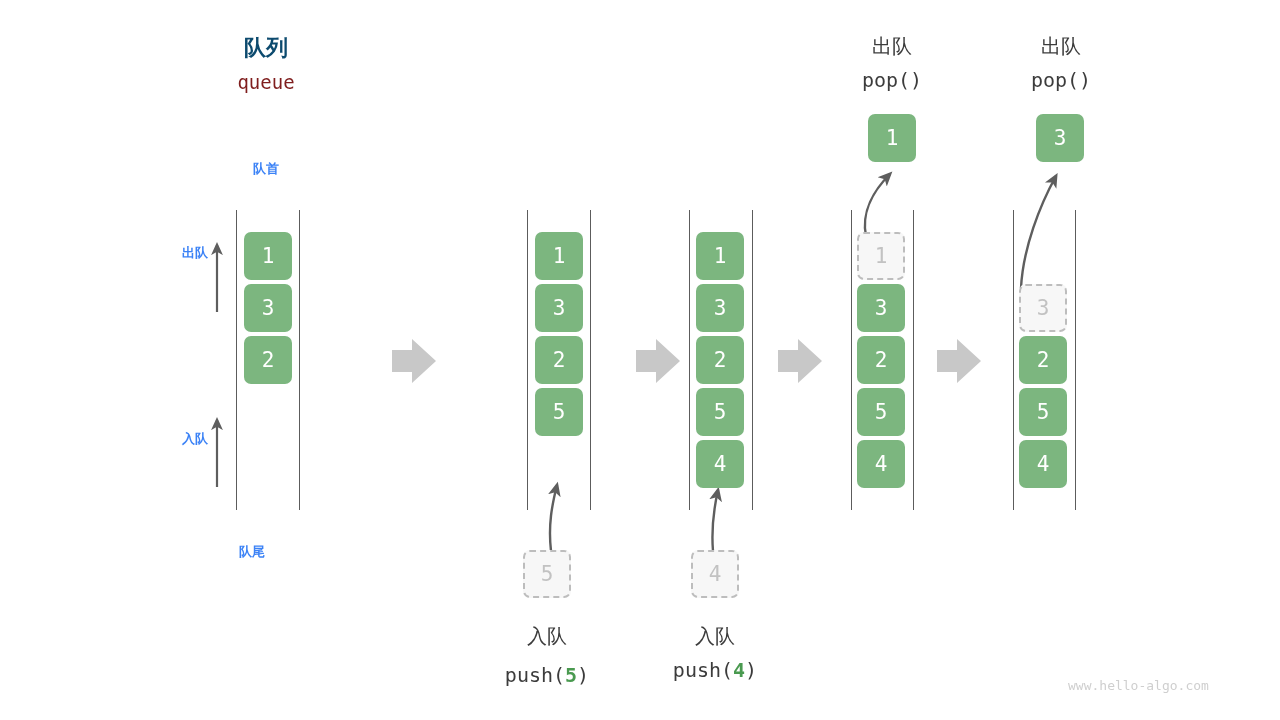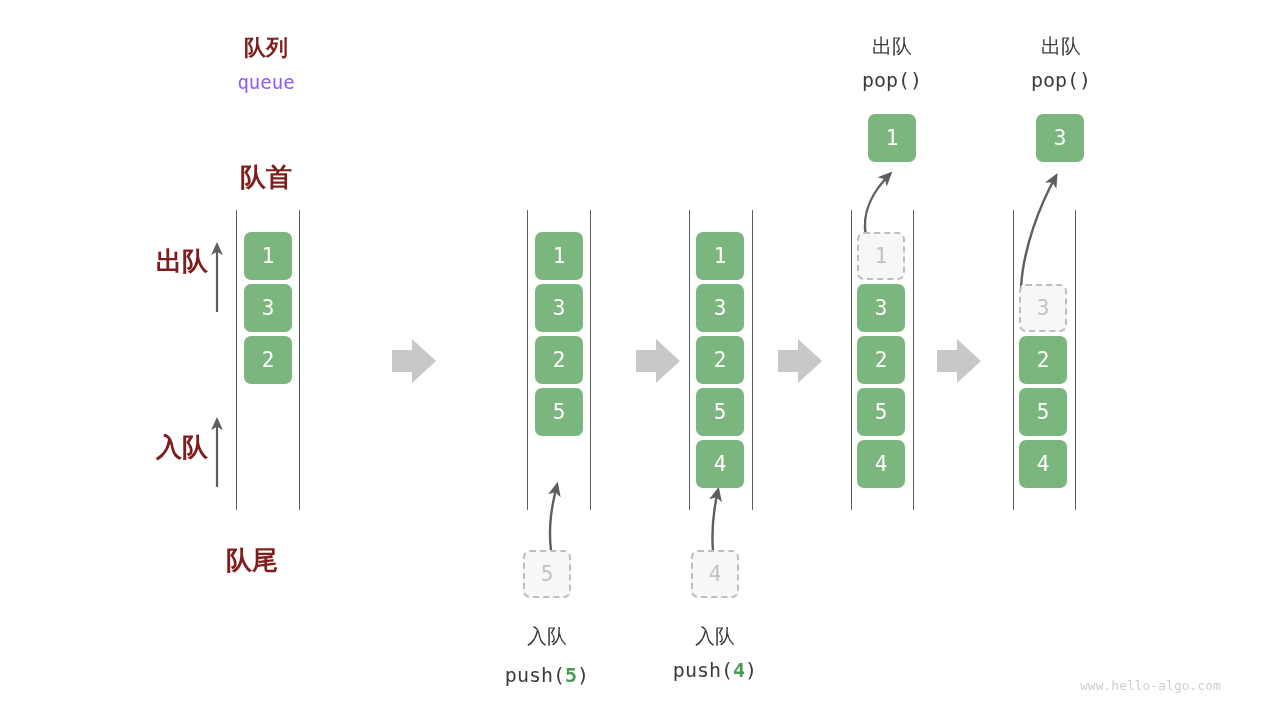--- a/index.html
+++ b/index.html
@@ -19,36 +19,36 @@
     overflow: hidden;
     background: #ffffff;
   }
   .abs { position: absolute; }
 
   
   .title-cn {
     font-family: "Liberation Sans", sans-serif;
     font-weight: bold;
     font-size: 22px;
+    color: #0c4a6e;
+    white-space: nowrap;
+    text-align: center;
+  }
+  .title-mono {
+    font-family: "DejaVu Sans Mono", monospace;
+    font-size: 19px;
     color: #7f1d1d;
-    white-space: nowrap;
-    text-align: center;
-  }
-  .title-mono {
-    font-family: "DejaVu Sans Mono", monospace;
-    font-size: 19px;
-    color: #8b5cf6;
     white-space: nowrap;
     text-align: center;
   }
   .label-cn-bold {
     font-family: Liberation Mono, monospace;
     font-weight: bold;
-    font-size: 26px;
-    color: #7f1d1d;
+    font-size: 13px;
+    color: #3b82f6;
     white-space: nowrap;
     text-align: center;
   }
   .op-cn {
     font-family: "Liberation Sans", sans-serif;
     font-size: 20px;
     color: #3c3c3c;
     white-space: nowrap;
     text-align: center;
   }
@@ -219,15 +219,15 @@
   <div class="abs cell ghost" style="left:1019px; top:284px;">3</div>
   <div class="abs cell filled" style="left:1019px; top:336px;">2</div>
   <div class="abs cell filled" style="left:1019px; top:388px;">5</div>
   <div class="abs cell filled" style="left:1019px; top:440px;">4</div>
 
   <div class="abs cell filled" style="left:1036px; top:114px;">3</div>
 
   <div class="abs op-cn" style="left:1001px; top:33px; width:120px;">出队</div>
   <div class="abs op-mono" style="left:1001px; top:68px; width:120px;"><span>pop(</span><span class="arg"></span><span>)</span></div>
 
-  <div class="abs watermark" style="left:1068px; top:678px;margin-left:12px;">www.hello-algo.com</div>
+  <div class="abs watermark" style="left:1068px; top:678px;">www.hello-algo.com</div>
 
 </div>
 
 </body></html>

